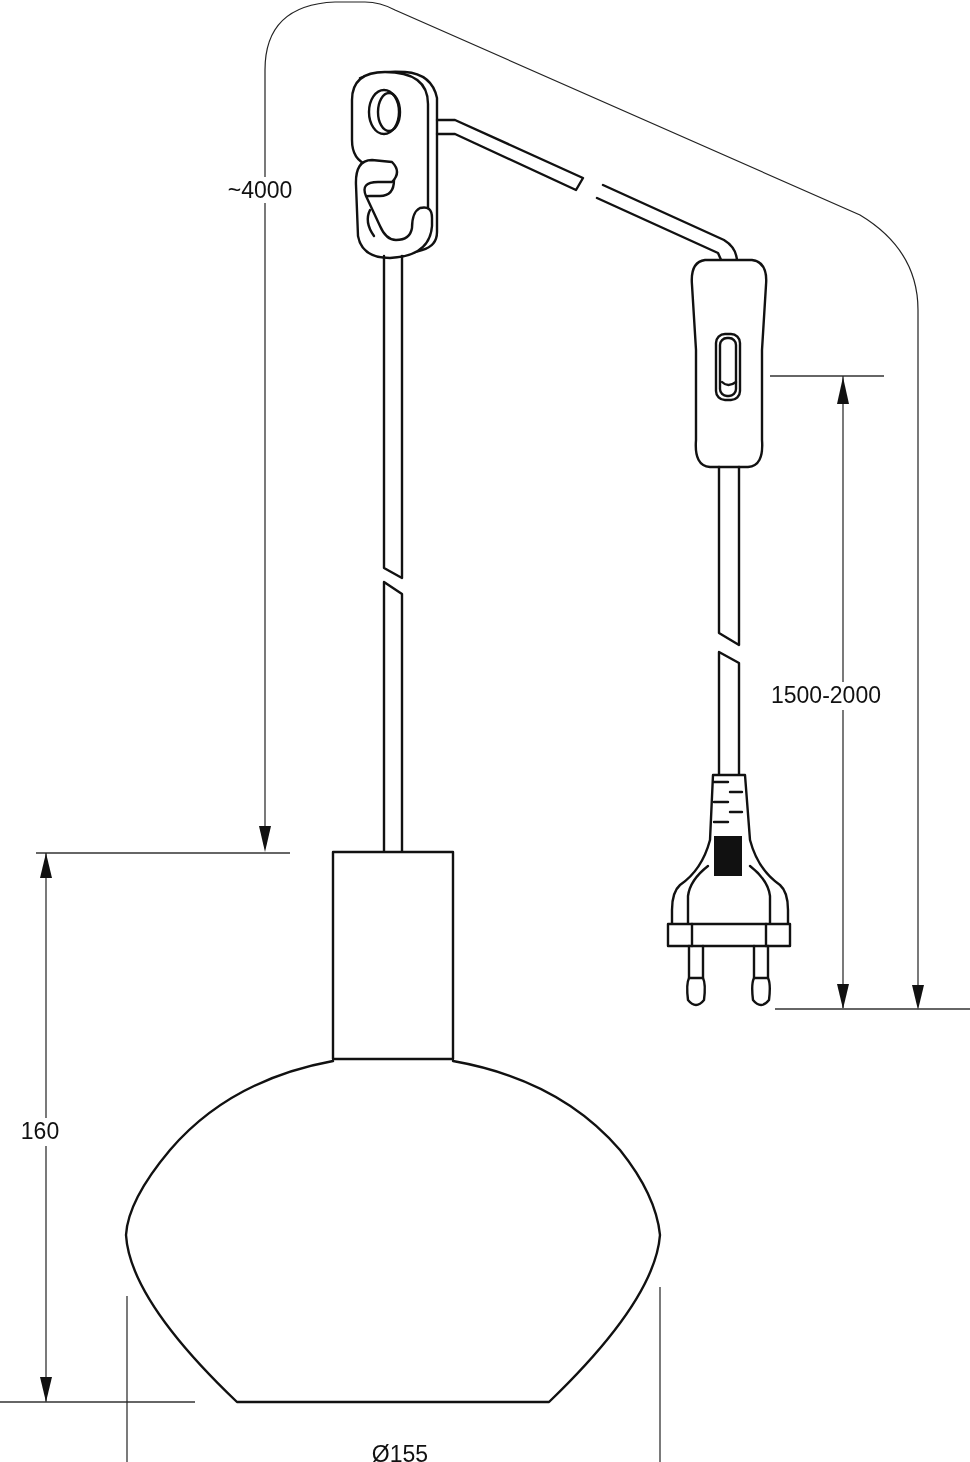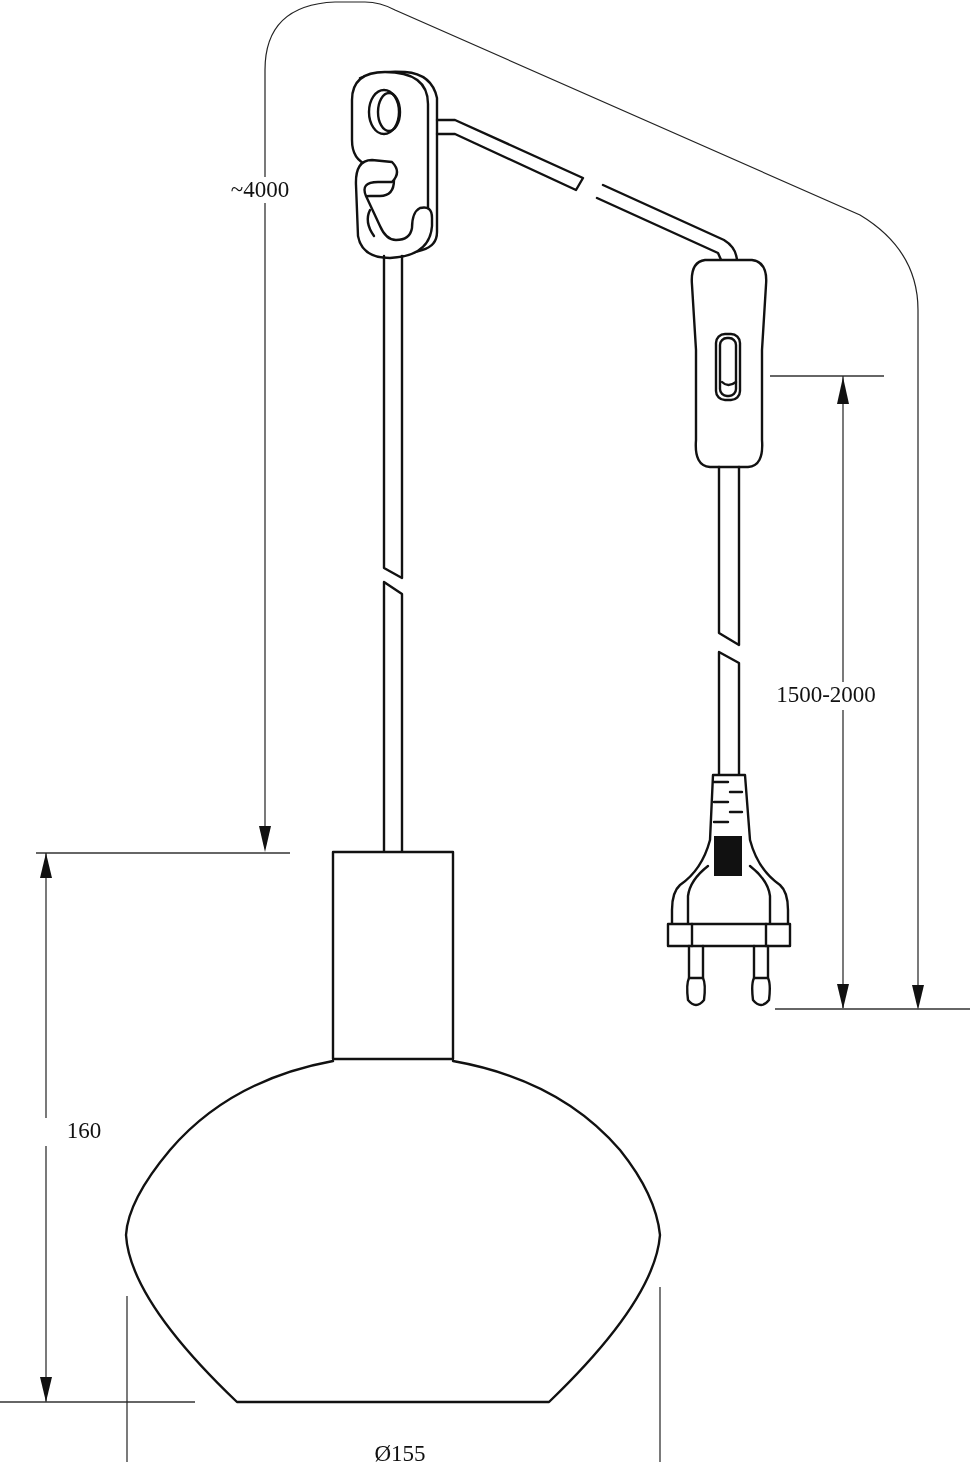--- a/index.html
+++ b/index.html
@@ -4,21 +4,21 @@
   <style>
     html, body { margin: 0; padding: 0; background: #ffffff; }
     body { width: 970px; height: 1462px; overflow: hidden; position: relative; }
     #drawing { position: absolute; left: 0; top: 0; width: 970px; height: 1462px; }
     .ln { fill: none; stroke: #111111; stroke-width: 2.4; stroke-linejoin: round; stroke-linecap: round; }
     .thin { fill: none; stroke: #222222; stroke-width: 1.2; }
     .dim { fill: none; stroke: #333333; stroke-width: 1.4; }
     .arrow { fill: #111111; stroke: none; }
     .white { fill: #ffffff; }
     .lbl {
-      position: absolute; font-family: Liberation Serif, serif;
+      position: absolute; font-family: Liberation Sans, sans-serif;
       font-size: 23px; color: #111111; background: #ffffff;
       line-height: 26px; padding: 0 2px; white-space: nowrap;
       transform: translate(-50%, -50%);
     }
   </style>
 </head>
 <body>
 
 <svg id="drawing" viewBox="0 0 970 1462" xmlns="http://www.w3.org/2000/svg">
 
@@ -98,14 +98,14 @@
   </g>
 
   <g>
     <path class="thin" d="M127 1296 L127 1462"></path>
     <path class="thin" d="M660 1287 L660 1462"></path>
   </g>
 </svg>
 
 <div class="lbl" style="left:260px; top:190px;">~4000</div>
 <div class="lbl" style="left:826px; top:695px;">1500-2000</div>
-<div class="lbl" style="left:40px; top:1131px;margin-left:44px;">160</div>
+<div class="lbl" style="left:40px; top:1131px;">160</div>
 <div class="lbl" style="left:400px; top:1454px;">Ø155</div>
 
 </body></html>

